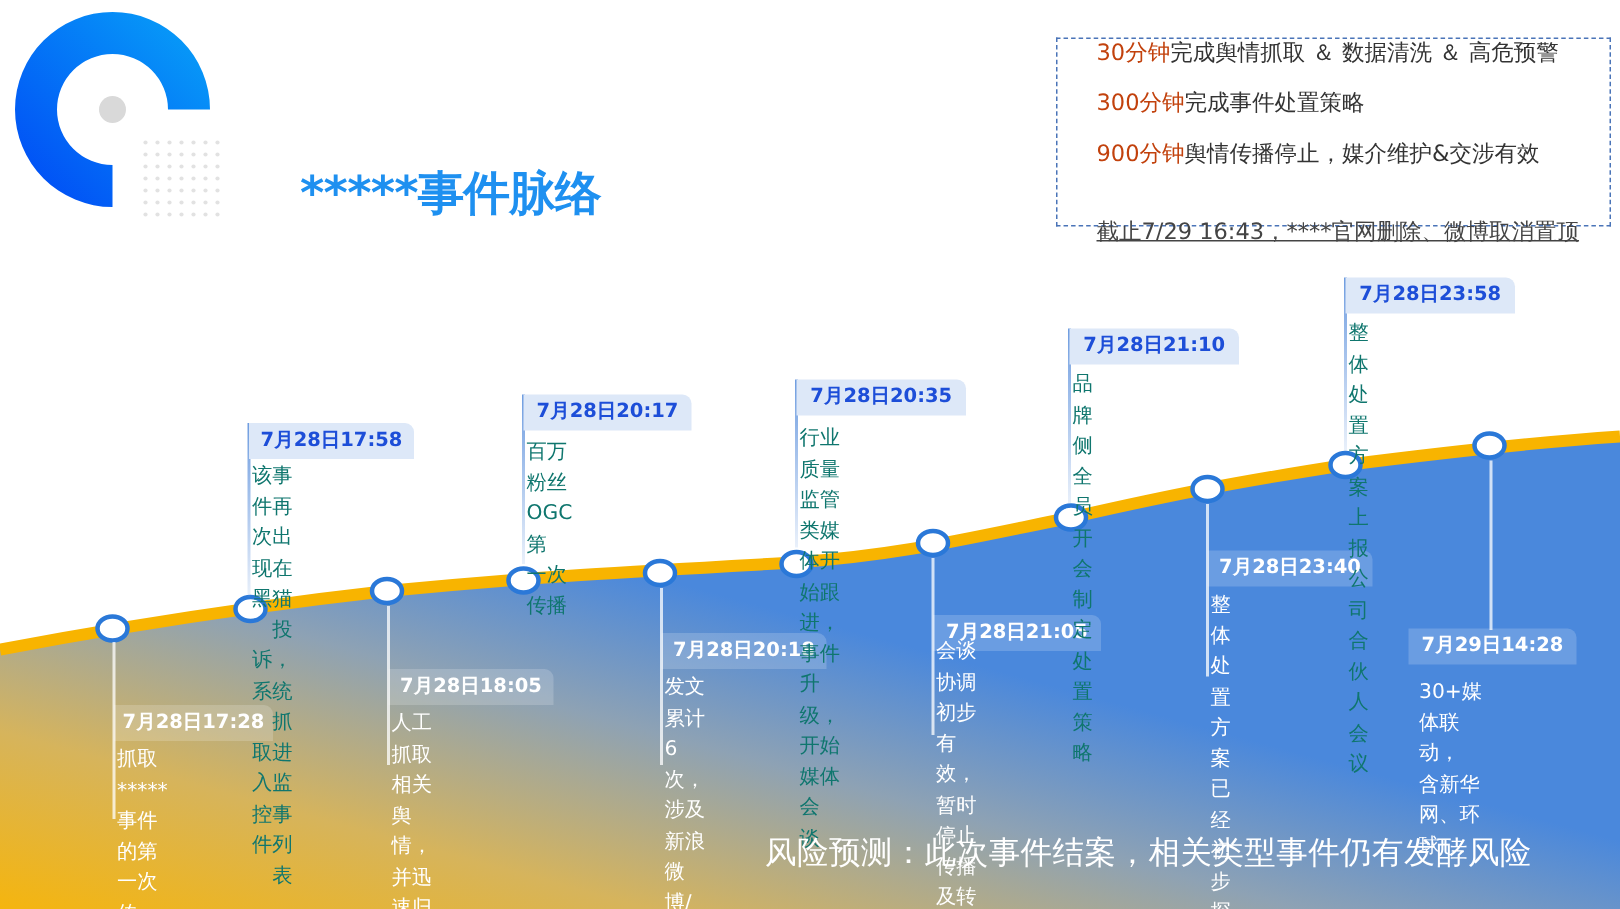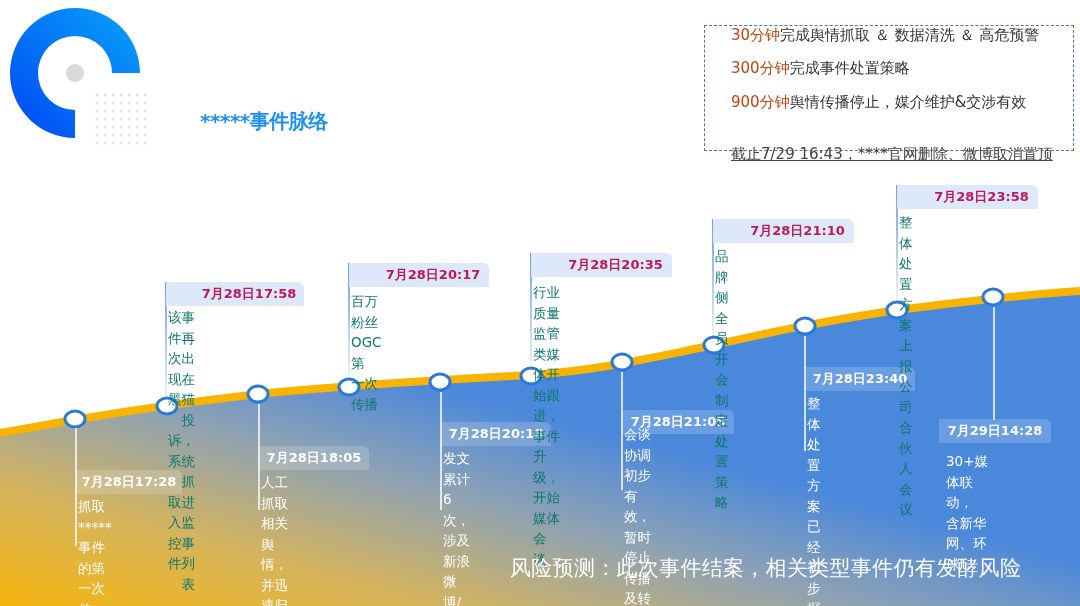--- a/index.html
+++ b/index.html
@@ -6,21 +6,21 @@
   body {
     width:1080px; height:606px; overflow:hidden; position:relative;
     background:#ffffff;
     font-family:"DejaVu Sans","Liberation Sans",sans-serif;
   }
   #bg-svg { position:absolute; left:0; top:0; width:1080px; height:606px; }
 
   
   .title {
     position:absolute; left:200px; top:108px;
-    font-size:20px; font-weight:bold; color:#1e90f0;
+    font-size:31px; font-weight:bold; color:#1e90f0;
     letter-spacing:-0.5px; white-space:nowrap;
   }
 
   
   .summary {
     position:absolute; left:704px; top:25px; width:370px; height:126px;
     border:1.5px dashed #4a74b8; box-sizing:border-box;
   }
   .summary .line {
     position:absolute; left:26px; font-size:15px; color:#333; white-space:nowrap;
@@ -34,21 +34,21 @@
   .card .time {
     position:absolute; left:1px; height:24px; line-height:24px;
     font-size:13px; font-weight:bold; text-align:center;
     border-top-right-radius:6px;
     white-space:nowrap;
   }
   .card .desc {
     position:absolute; left:3px; font-size:13.5px; line-height:20.5px;
   }
   .card.top .vline { background:linear-gradient(#6f9de0, rgba(111,157,224,0.15)); }
-  .card.top .time { background:#dde8f8; color:#be185d;padding-left:28px; }
+  .card.top .time { background:#dde8f8; color:#1d4ed8; }
   .card.top .desc { color:#0f766e; }
   .card.bot .vline { background:rgba(255,255,255,0.75); }
   .card.bot .time { background:rgba(255,255,255,0.18); color:#fff; }
   .card.bot .desc { color:#fff; }
 
   .risk {
     position:absolute; left:510px; top:554px;
     font-size:21px; color:#fff; white-space:nowrap; letter-spacing:0.3px;text-align:center;
   }
 </style>

